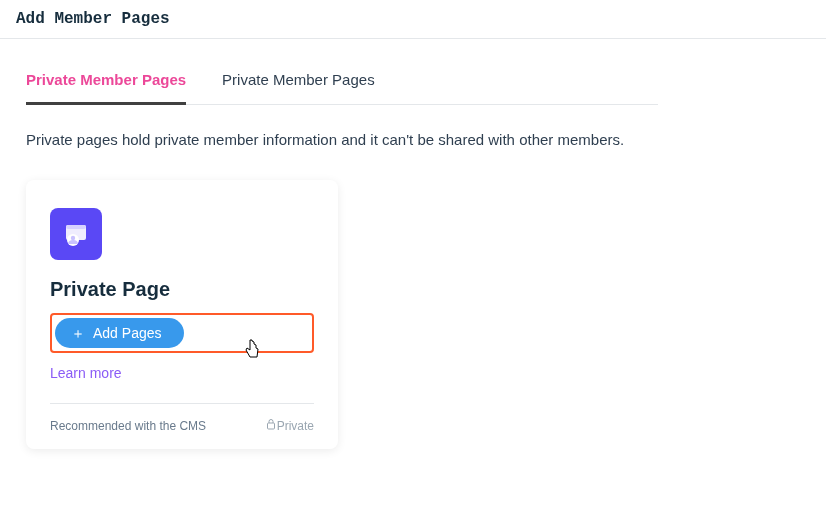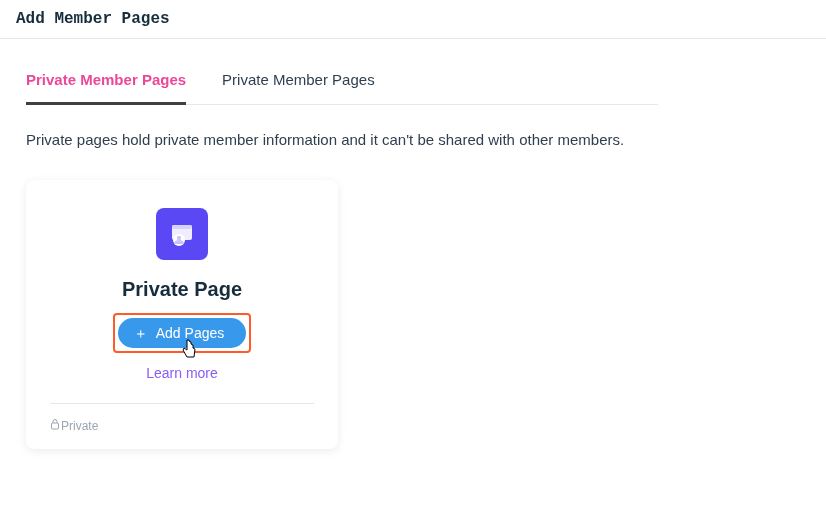--- a/index.html
+++ b/index.html
@@ -7,21 +7,21 @@
   .header { padding: 10px 26px 10px 16px; border-bottom: 1px solid #e4e7ea; font-family: Liberation Mono, monospace; }
   .header h1 { font-size: 16px; font-weight: 700; }
   .content { padding: 0 26px; }
   .tabs { display: flex; gap: 36px; border-bottom: 1px solid #e4e7ea; margin-top: 20px; width: 632px; }
   .tab { padding: 12px 0 14px 0; font-size: 15px; cursor: pointer; color: #2f3f50; }
   .tab.active { color: #ec4899; border-bottom: 3px solid #404040; margin-bottom: -1px; font-weight: bold; }
   .desc { margin-top: 26px; font-size: 15px; color: #2f3f50; }
   .card {
     width: 312px; margin-top: 32px; background: #fff; border-radius: 8px;
     box-shadow: 0 2px 10px rgba(0,0,0,0.08); padding: 28px 24px 16px 24px;
-    display: flex; flex-direction: column; align-items: center;
+    display: flex; flex-direction: column; 
   }
   .icon-tile { width: 52px; height: 52px; border-radius: 8px; background: #5a48f5; display:flex; align-items:center; justify-content:center; }
   .card-title { margin-top: 18px; font-size: 20px; font-weight: 700; }
   .card-sub { margin-top: 12px; font-size: 14px; text-align: center; color: #2f3f50; line-height: 1.5; }
   .add-btn-wrap { margin-top: 12px; border: 2px solid #ff5a29; border-radius: 4px; padding: 3px; position: relative; }
   .add-btn {
     background: #3899ec; color: #fff; border: none; border-radius: 18px;
     padding: 7px 22px 7px 16px; font-size: 14px; cursor: pointer; display: inline-flex; align-items: center; gap: 8px;
   }
   .add-btn .plus { font-size: 14px; line-height: 1; }
@@ -70,20 +70,21 @@
       <span class="cursor-icon">
         <svg width="18" height="20" viewBox="0 0 18 20">
           <path d="M6 1 L6 11 L3 9 L2 11 L6 18 L13 18 L14 10 L12 9 L12 6 L10 5 L10 3 L8 2 L8 1 Z" fill="#ffffff" stroke="#000" stroke-width="1"></path>
         </svg>
       </span>
     </div>
 
     <a class="learn-more">Learn more</a>
 
     <div class="card-footer">
+      <span>Recommended with the CMS</span>
       <span class="footer-right">
         <span>
           <svg width="10" height="12" viewBox="0 0 10 12" fill="none">
             <rect x="1.5" y="5" width="7" height="6" rx="1" stroke="#9aa6b1" stroke-width="1"></rect>
             <path d="M3 5 V3.5 a2 2 0 0 1 4 0 V5" stroke="#9aa6b1" stroke-width="1" fill="none"></path>
           </svg>
         </span>
         <span>Private</span>
       </span>
     </div>

